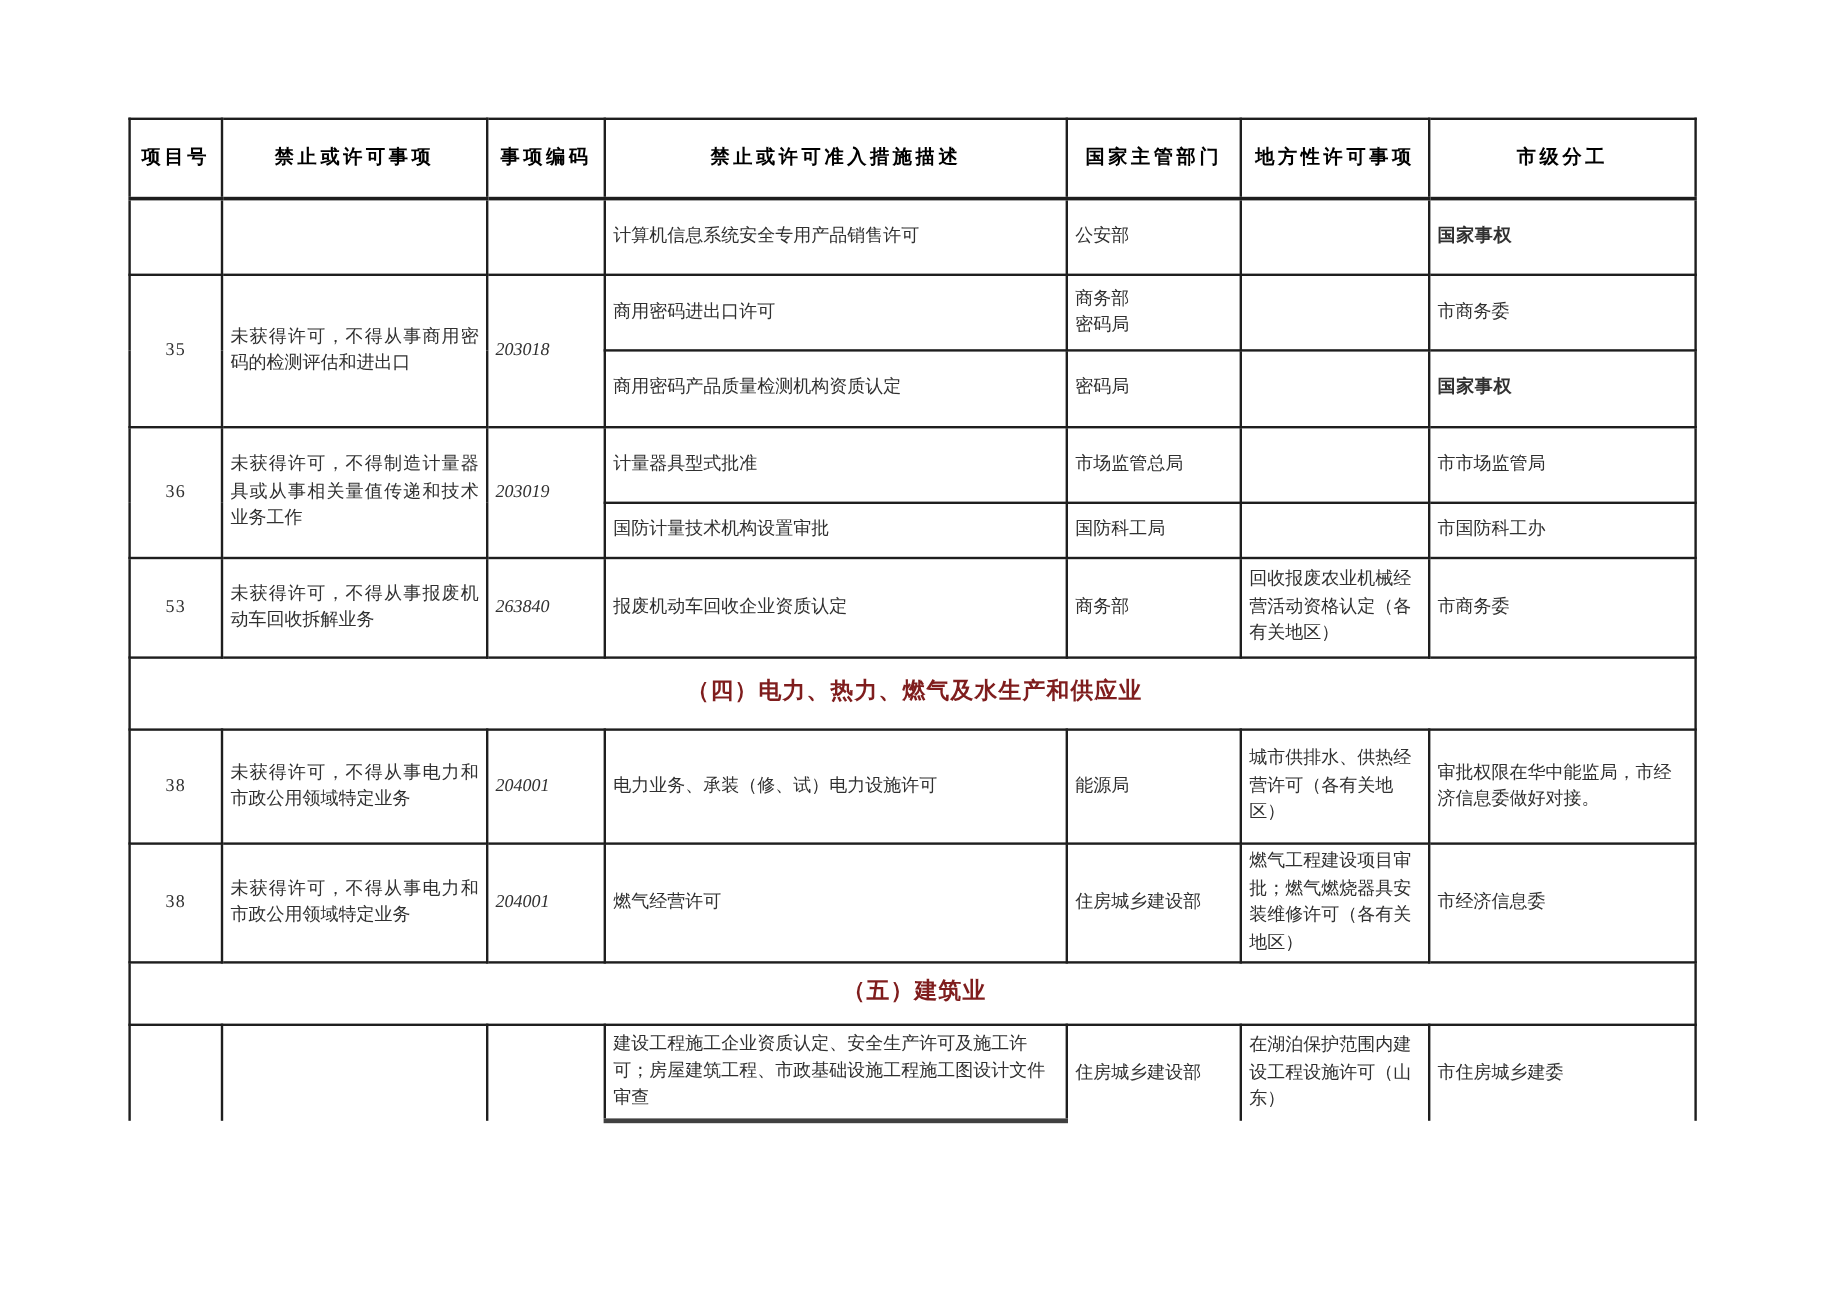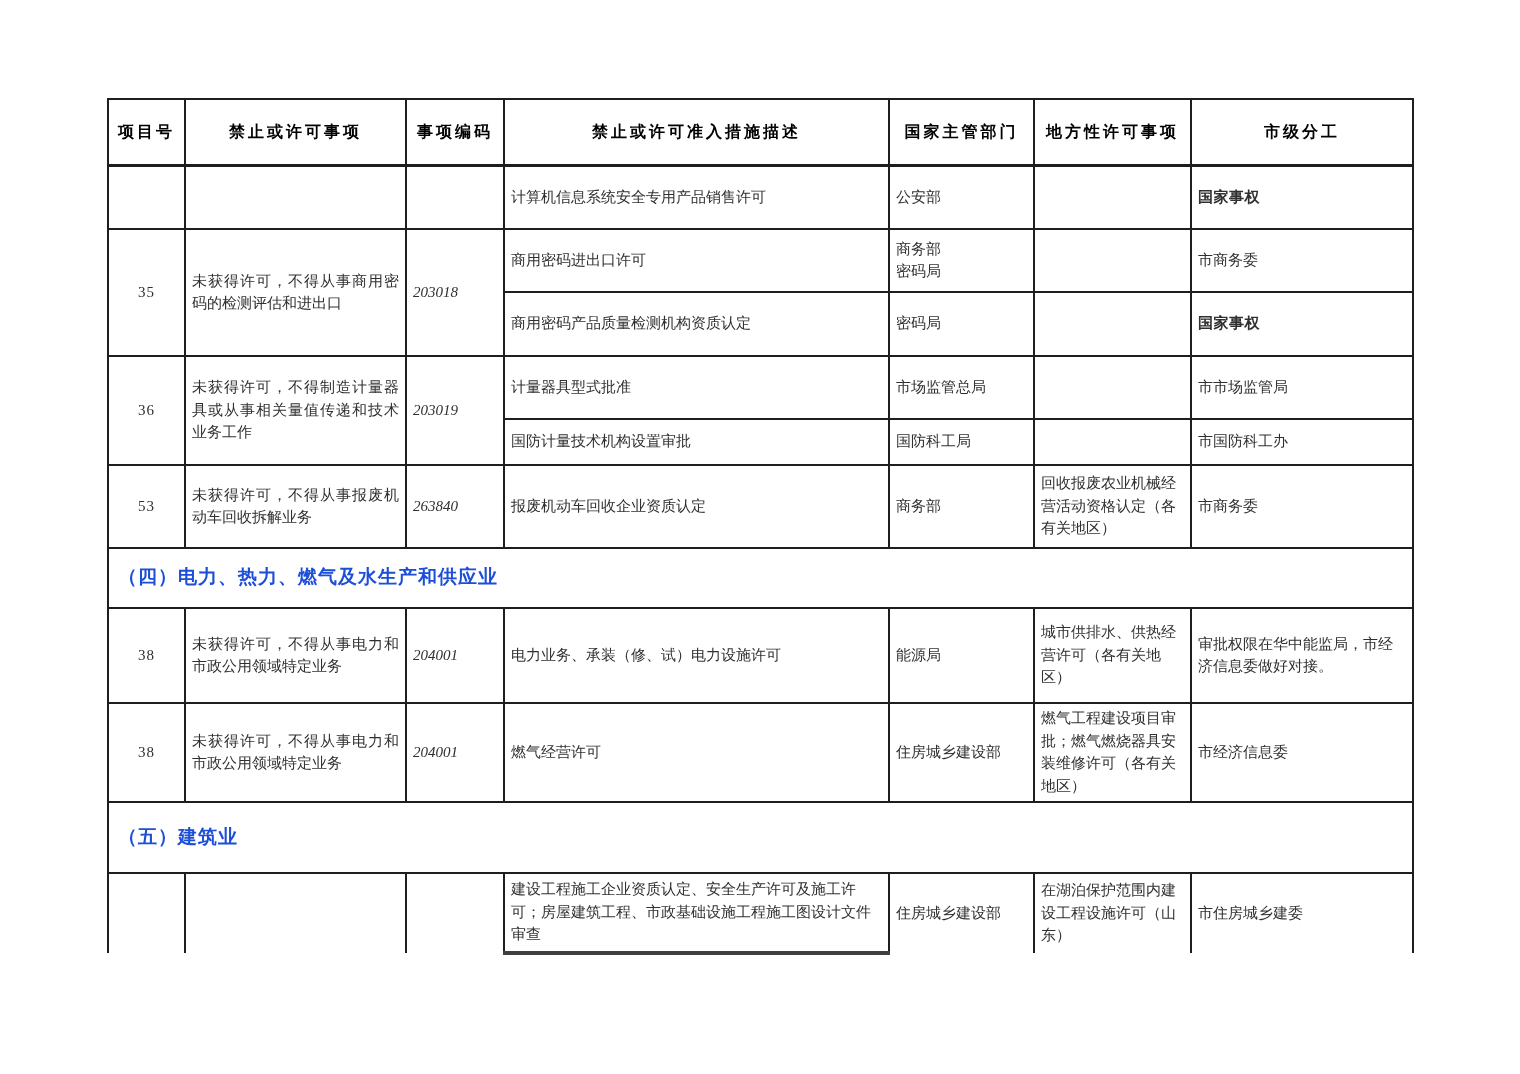--- a/index.html
+++ b/index.html
@@ -27,41 +27,41 @@
   col.c1{width:77px}  col.c2{width:221px} col.c3{width:98px}
   col.c4{width:385px} col.c5{width:145px} col.c6{width:157px} col.c7{width:222px}
   
   tr.h-head{height:54px}
   tr.h-rA{height:63px}
   tr.h-35a{height:63px} tr.h-35b{height:64px}
   tr.h-36a{height:63px} tr.h-36b{height:46px}
   tr.h-37{height:83px}
   tr.h-sec4{height:60px}
   tr.h-38a{height:95px} tr.h-38b{height:99px}
-  tr.h-sec5{height:71px}
+  tr.h-sec5{height:52px}
   tr.h-part{height:80px}
   
   tr.head td{
     font-weight:bold;color:#000;text-align:center;
     font-size:16px;letter-spacing:3px;
     border-bottom-width:3px;padding:20px 2px;
   }
   .num{text-align:center;font-size:16px;letter-spacing:1px;margin-left:48px;}
   .code{padding:2px 3px;font-style:italic;}
   .item{text-align:justify;padding:3px 9px;}
   .desc{padding:3px 6px;}
   .org{white-space:pre-line;margin-top:48px;}
   .strong{
     font-family:"Liberation Sans","DejaVu Sans",sans-serif;
     font-weight:bold;color:#000;letter-spacing:.5px;font-size:15px;
   }
   tr.section td{
     font-family:"Liberation Sans","DejaVu Sans",sans-serif;
-    font-weight:bold;color:#1d4ed8;font-size:19px;
-    padding-left:9px;letter-spacing:1px;text-align:left;
+    font-weight:bold;color:#7f1d1d;font-size:19px;
+    padding-left:9px;letter-spacing:1px;text-align:center;
   }
   
   tr.partial td{border-bottom:none;}
   tr.partial td.keep-bottom{border-bottom:4px solid #404040;}
   .pageno{
     position:absolute;left:0;right:0;top:980px;text-align:center;
     font-size:21px;color:#111;font-family:"Liberation Serif","DejaVu Serif",serif;
   }
 </style>
 </head>

